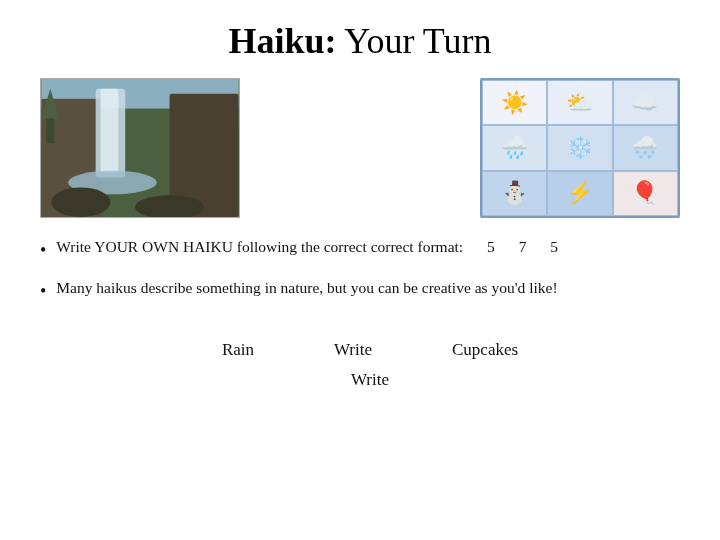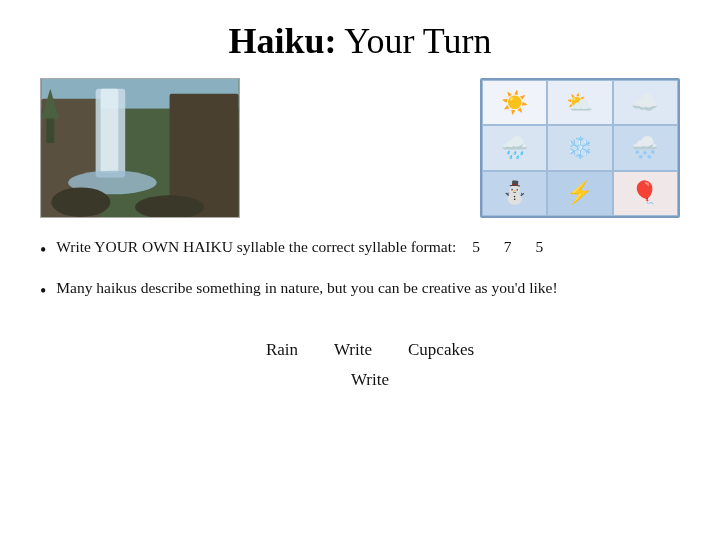--- a/index.html
+++ b/index.html
@@ -98,33 +98,33 @@
 
     .bullet-dot {
       margin-right: 10px;
       margin-top: 2px;
       font-size: 18px;
       flex-shrink: 0;
     }
 
     .syllable-numbers {
       display: inline;
-      margin-left: 12px;
+      margin-left: 20px;
       letter-spacing: 10px;
     }
 
     .words-section {
       margin-top: 10px;
       padding-left: 20px;
     }
 
     .words-row {
       display: flex;
       justify-content: center;
-      gap: 36px;
+      gap: 80px;
       margin-bottom: 10px;
       font-size: 17px;
       color: #111;
     }
   </style>
 </head>
 <body>
 
 <div class="page">
 
@@ -167,21 +167,21 @@
       <div class="weather-cell">⛄</div>
       <div class="weather-cell">⚡</div>
       <div class="weather-cell">🎈</div>
     </div>
   </div>
 
   <div class="bullet-section">
     <div class="bullet-item">
       <span class="bullet-dot">•</span>
       <span>
-        <span>Write YOUR OWN HAIKU syllable the correct syllable format:</span>
+        <span>Write YOUR OWN HAIKU following the correct correct format:</span>
         <span class="syllable-numbers">5    7    5</span>
       </span>
     </div>
     <div class="bullet-item">
       <span class="bullet-dot">•</span>
       <span>Many haikus describe something in nature, but you can be creative as you'd like!</span>
     </div>
   </div>
 
   <div class="words-section">

